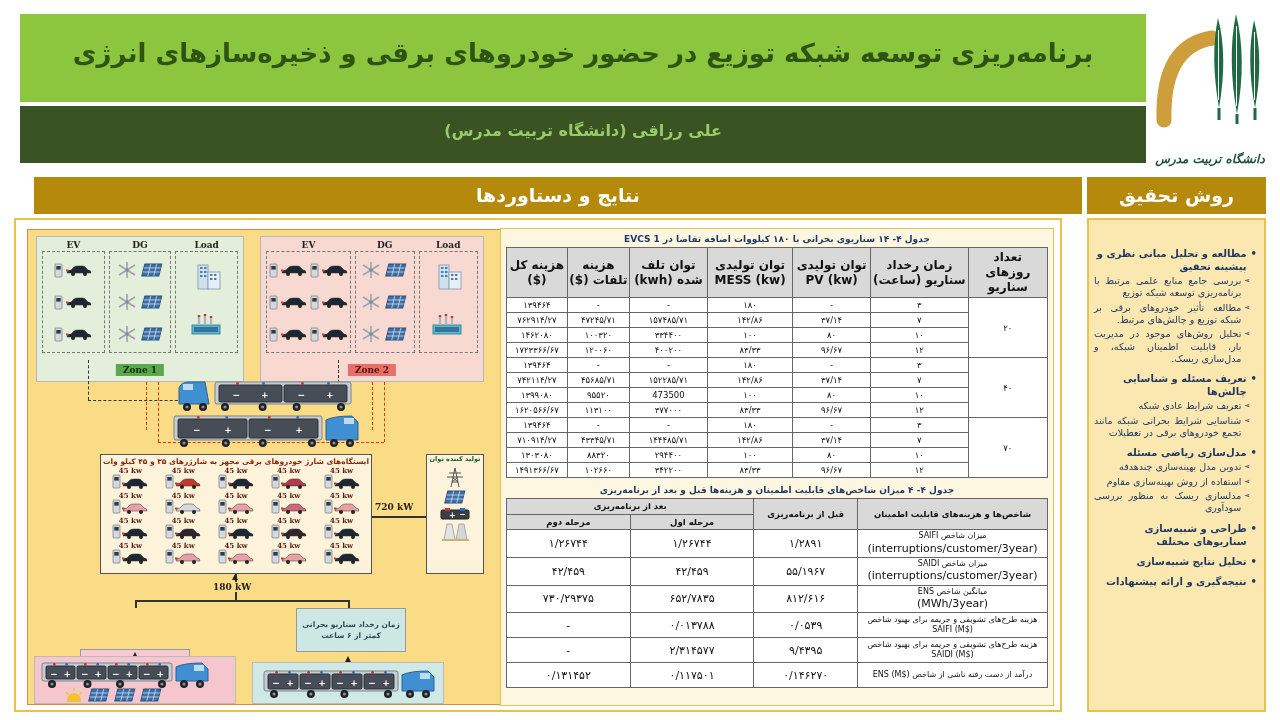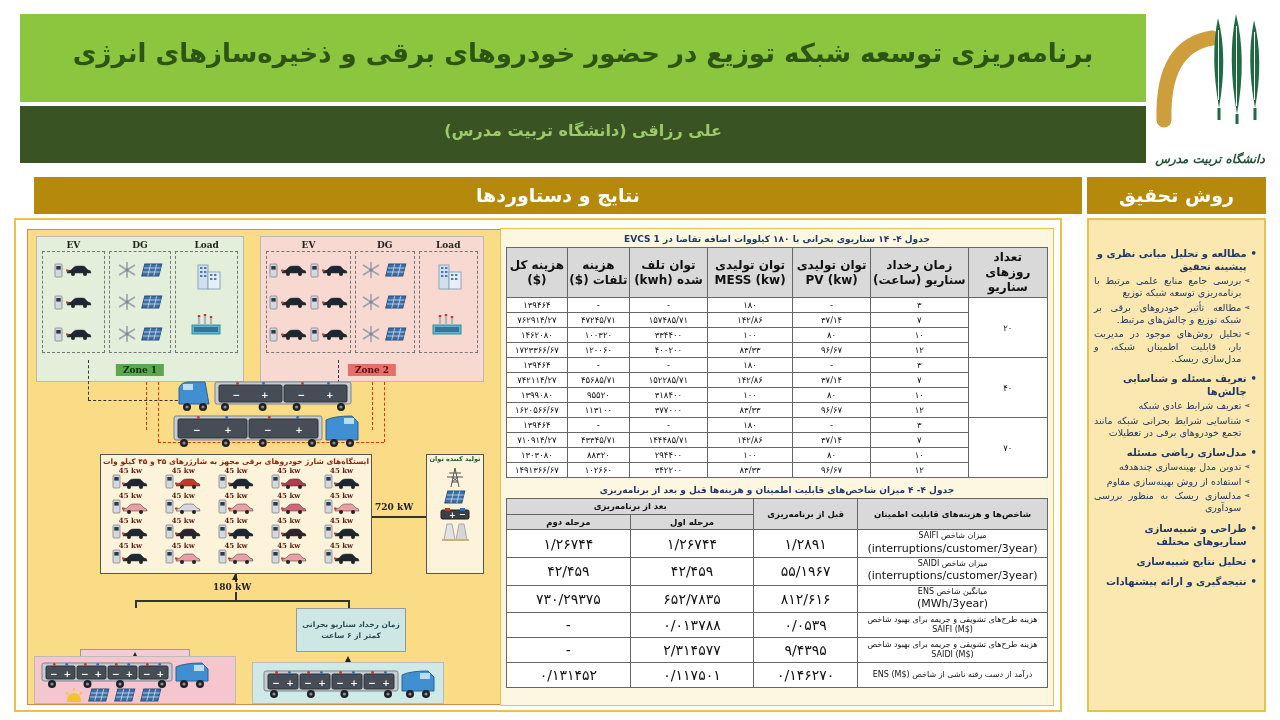--- a/index.html
+++ b/index.html
@@ -90,21 +90,21 @@
 
   
   .tables-col { left:484px; top:8px; width:554px; height:478px; background:#FDF6E1; border:1px solid #E8C24A;
                 padding:2px 5px; }
   .tbl-cap { font-size:9px; font-weight:bold; color:#1F3864; text-align:center; direction:rtl; padding:3px 0; }
   table { border-collapse:collapse; direction:rtl; width:100%; background:#fff; }
   th, td { border:1px solid #666; text-align:center; vertical-align:middle; color:#111; }
   #t1 th { background:#D9D9D9; font-size:12px; font-weight:bold; padding:2px 1px; line-height:1.25; }
   #t1 td { font-size:8.5px; height:15px; padding:0 1px; font-family:"DejaVu Sans", sans-serif; }
   #t2 th { background:#D9D9D9; font-size:8.5px; font-weight:bold; padding:2px; line-height:1.25; }
-  #t2 td { font-size:14px; padding:1px 2px; height:25px; }
+  #t2 td { font-size:11px; padding:1px 2px; height:25px; }
   #t2 td.lbl { font-size:8px; line-height:1.3; }
   #t2 td.lbl .unit { font-size:11px; direction:ltr; display:block; }
 </style>
 </head>
 <body>
 
 <div class="page">
 
   <div class="abs title-bar">
     <div class="title-text">برنامه‌ریزی توسعه شبکه توزیع در حضور خودروهای برقی و ذخیره‌سازهای انرژی</div>
@@ -1054,21 +1054,21 @@
               <td>۳۷/۱۴</td>
               <td>۱۴۲/۸۶</td>
               <td>۱۵۲۲۸۵/۷۱</td>
               <td>۴۵۶۸۵/۷۱</td>
               <td>۷۴۲۱۱۴/۲۷</td>
             </tr>
             <tr>
               <td>۱۰</td>
               <td>۸۰</td>
               <td>۱۰۰</td>
-              <td>۳۱۸۴۰۰</td>
+              <td>473500</td>
               <td>۹۵۵۲۰</td>
               <td>۱۳۹۹۰۸۰</td>
             </tr>
             <tr>
               <td>۱۲</td>
               <td>۹۶/۶۷</td>
               <td>۸۳/۳۳</td>
               <td>۳۷۷۰۰۰</td>
               <td>۱۱۳۱۰۰</td>
               <td>۱۶۲۰۵۶۶/۶۷</td>

